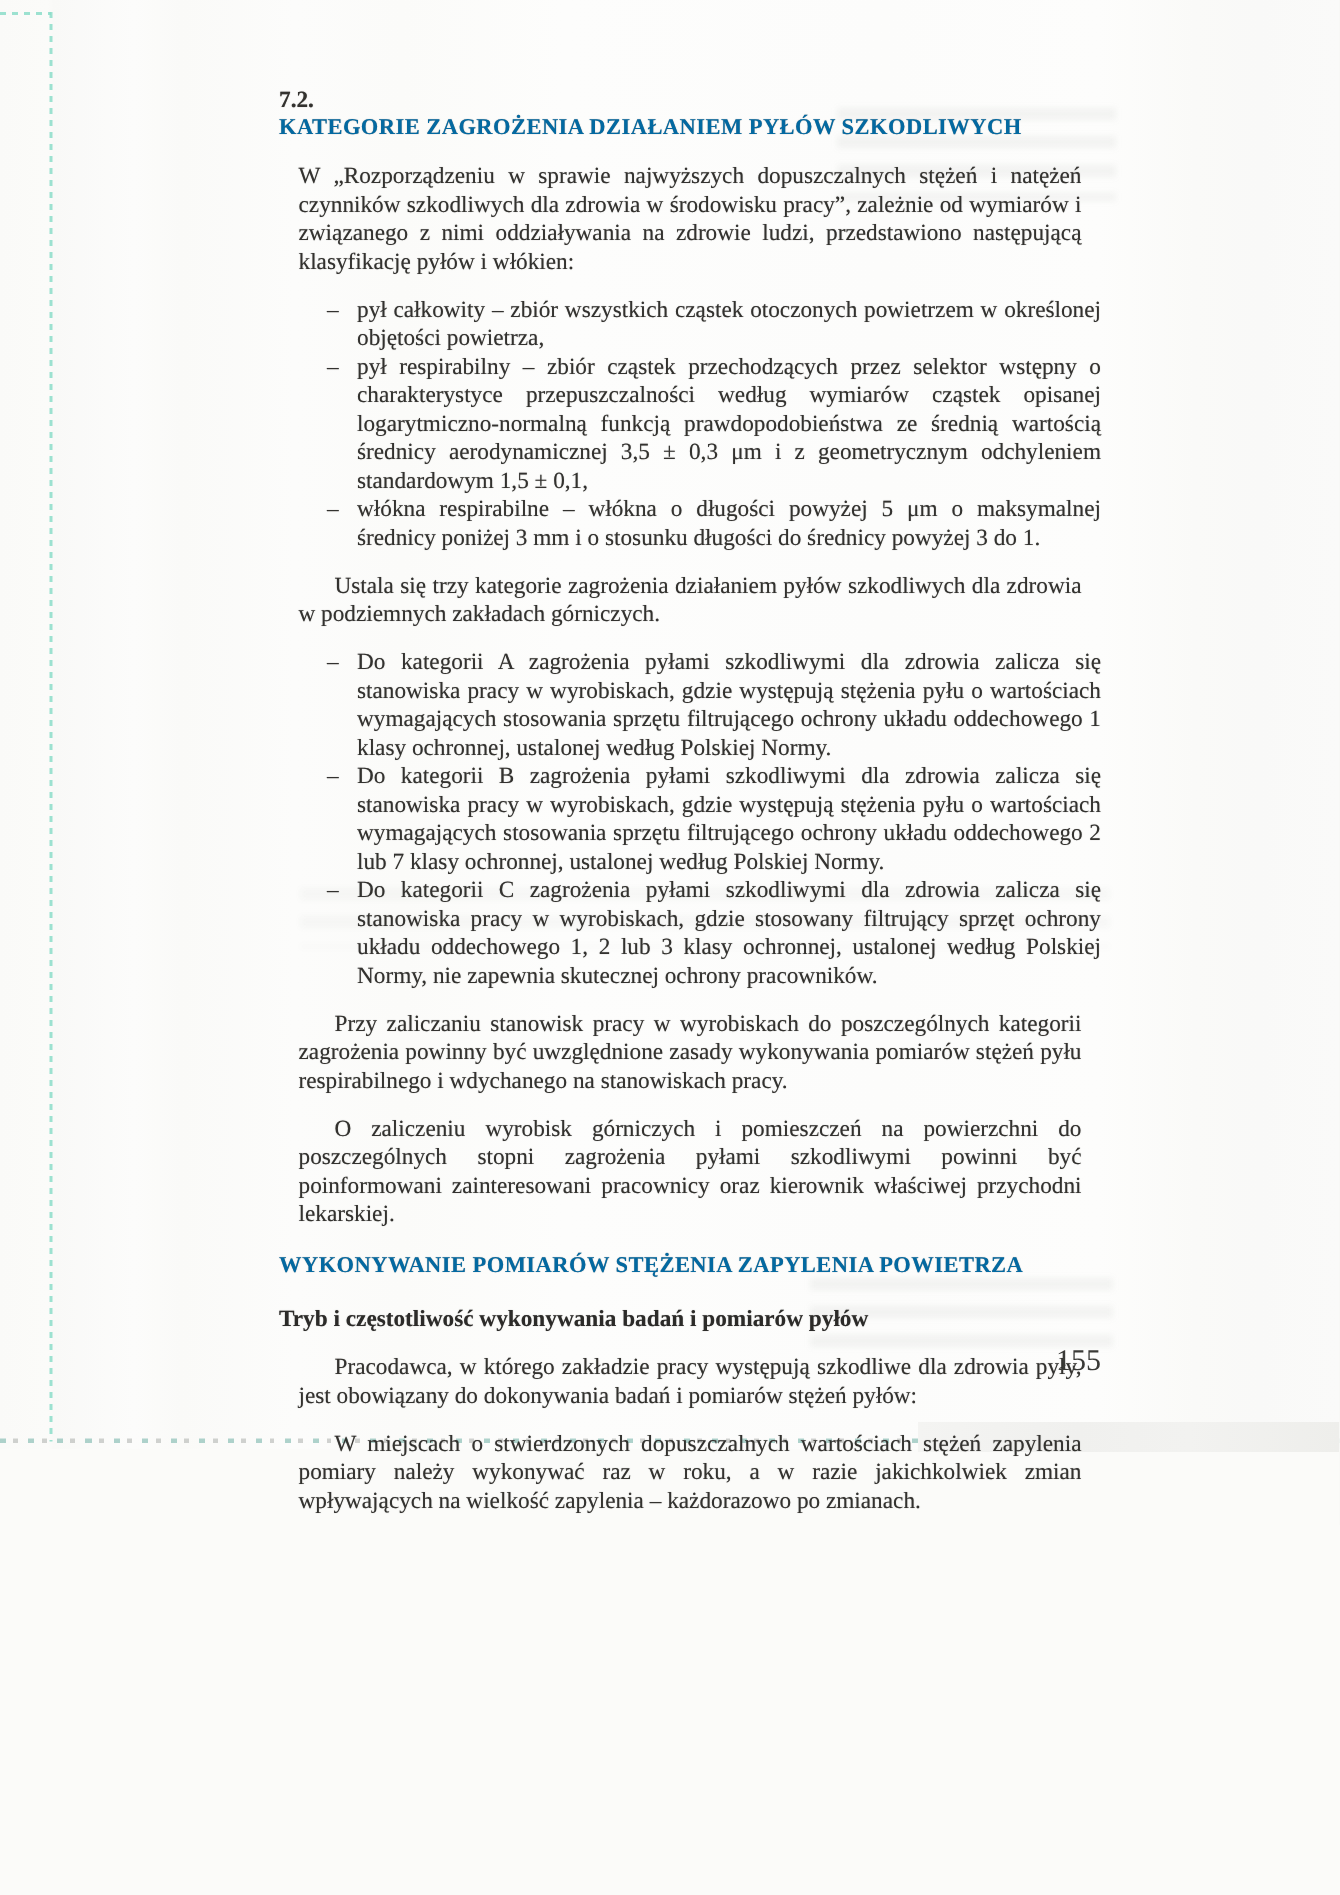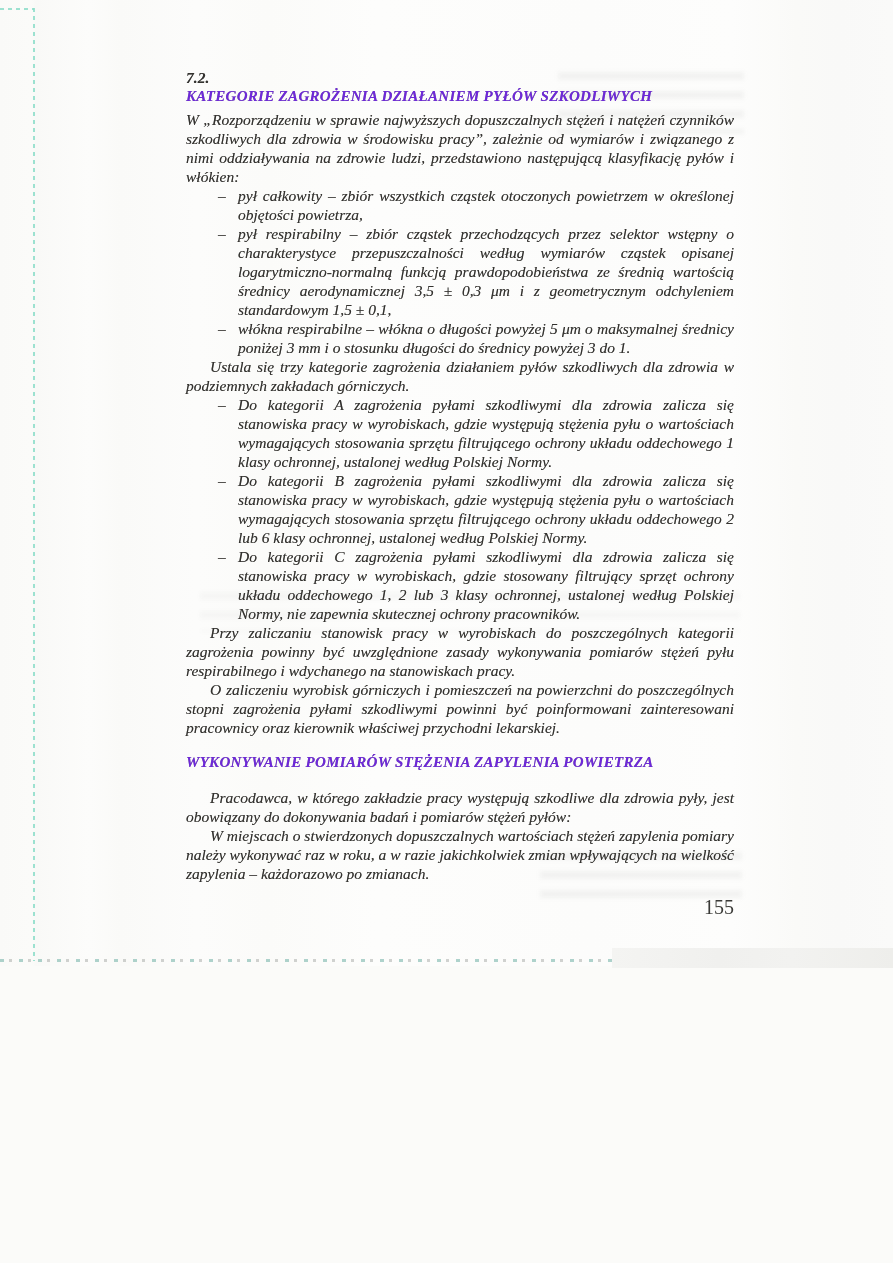--- a/index.html
+++ b/index.html
@@ -48,35 +48,34 @@
     position:absolute;pointer-events:none;filter:blur(2px);
     background:repeating-linear-gradient(180deg,
       rgba(110,116,110,.07) 0 8px, rgba(110,116,110,0) 8px 19px);
   }
   .ghost.g1{left:558px;top:72px;width:186px;height:62px;}
   .ghost.g2{left:200px;top:592px;width:540px;height:40px;opacity:.6;}
   .ghost.g3{left:540px;top:852px;width:202px;height:56px;}
 
   
   .text-column{
-    position:absolute;left:186px;top:68px;width:548px;
+    position:absolute;left:186px;top:57px;width:548px;
     font-size:15.5px;line-height:19px;text-align:justify;
     text-shadow:0 0 .6px rgba(47,46,44,.5);
-    font-style:italic;
   }
   .sec-num{font-weight:bold;font-size:15.5px;}
   .sec-heading{
     margin:0 0 4px 0;font-weight:bold;font-size:15px;line-height:19px;
-    letter-spacing:.3px;color:#6d28d9;white-space:nowrap;text-align:left;
+    letter-spacing:.3px;color:#0369a1;white-space:nowrap;text-align:left;
   }
   .subheading{
     margin:8px 0 0 0;font-weight:bold;font-size:15.5px;line-height:19px;
     text-align:left;color:#2c2b29;
   }
-  p.para{margin:0;}
+  p.para{margin:13px;}
   p.para.indent{text-indent:24px;}
   .list{margin:0;}
   .li{position:relative;padding-left:52px;text-align:justify;}
   .li .dash{position:absolute;left:32px;top:0;}
   .sec2{margin-top:16px;}
   .sec2 .sec-heading{margin-bottom:16px;}
   .page-number{
     position:absolute;left:186px;top:896px;width:548px;
     text-align:right;font-size:20px;color:#3a3a37;
     font-family:"Liberation Serif", serif;
@@ -124,36 +123,37 @@
 
     <p class="para indent">Ustala się trzy kategorie zagrożenia działaniem pyłów szkodliwych dla zdrowia w podziemnych zakładach górniczych.</p>
 
     <div class="list">
       <div class="li">
         <span class="dash">–</span>
         <span>Do kategorii A zagrożenia pyłami szkodliwymi dla zdrowia zalicza się stanowiska pracy w wyrobiskach, gdzie występują stężenia pyłu o wartościach wymagających stosowania sprzętu filtrującego ochrony układu oddechowego 1 klasy ochronnej, ustalonej według Polskiej Normy.</span>
       </div>
       <div class="li">
         <span class="dash">–</span>
-        <span>Do kategorii B zagrożenia pyłami szkodliwymi dla zdrowia zalicza się stanowiska pracy w wyrobiskach, gdzie występują stężenia pyłu o wartościach wymagających stosowania sprzętu filtrującego ochrony układu oddechowego 2 lub 6 klasy ochronnej, ustalonej według Polskiej Normy.</span>
+        <span>Do kategorii B zagrożenia pyłami szkodliwymi dla zdrowia zalicza się stanowiska pracy w wyrobiskach, gdzie występują stężenia pyłu o wartościach wymagających stosowania sprzętu filtrującego ochrony układu oddechowego 2 lub 7 klasy ochronnej, ustalonej według Polskiej Normy.</span>
       </div>
       <div class="li">
         <span class="dash">–</span>
         <span>Do kategorii C zagrożenia pyłami szkodliwymi dla zdrowia zalicza się stanowiska pracy w wyrobiskach, gdzie stosowany filtrujący sprzęt ochrony układu oddechowego 1, 2 lub 3 klasy ochronnej, ustalonej według Polskiej Normy, nie zapewnia skutecznej ochrony pracowników.</span>
       </div>
     </div>
 
     <p class="para indent">Przy zaliczaniu stanowisk pracy w wyrobiskach do poszczególnych kategorii zagrożenia powinny być uwzględnione zasady wykonywania pomiarów stężeń pyłu respirabilnego i wdychanego na stanowiskach pracy.</p>
 
     <p class="para indent">O zaliczeniu wyrobisk górniczych i pomieszczeń na powierzchni do poszczególnych stopni zagrożenia pyłami szkodliwymi powinni być poinformowani zainteresowani pracownicy oraz kierownik właściwej przychodni lekarskiej.</p>
 
     <div class="sec2">
       <h1 class="sec-heading">
         <span style="display:block">WYKONYWANIE POMIARÓW STĘŻENIA ZAPYLENIA POWIETRZA</span>
       </h1>
+      <h2 class="subheading">Tryb i częstotliwość wykonywania badań i pomiarów pyłów</h2>
       <p class="para indent">Pracodawca, w którego zakładzie pracy występują szkodliwe dla zdrowia pyły, jest obowiązany do dokonywania badań i pomiarów stężeń pyłów:</p>
       <p class="para indent">W miejscach o stwierdzonych dopuszczalnych wartościach stężeń zapylenia pomiary należy wykonywać raz w roku, a w razie jakichkolwiek zmian wpływających na wielkość zapylenia – każdorazowo po zmianach.</p>
     </div>
 
   </main>
 
   <div class="page-number">155</div>
 
 </div>
 

